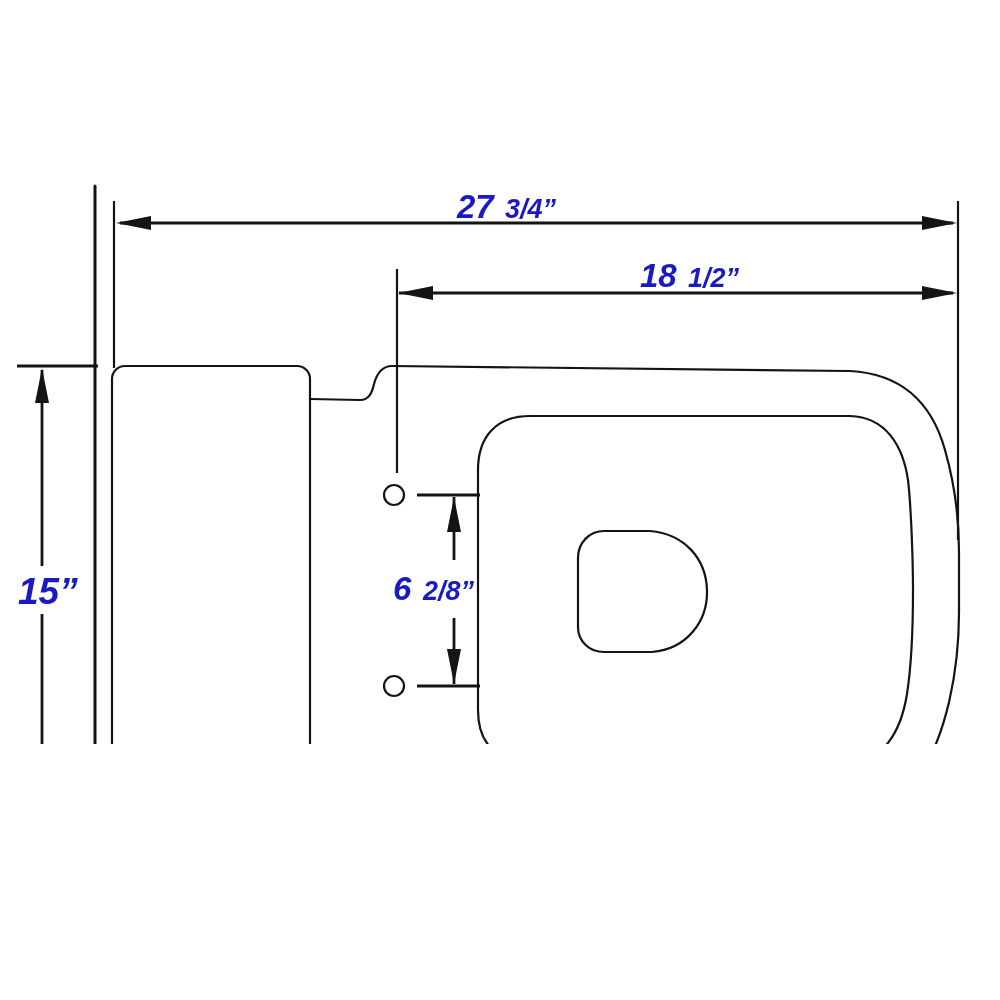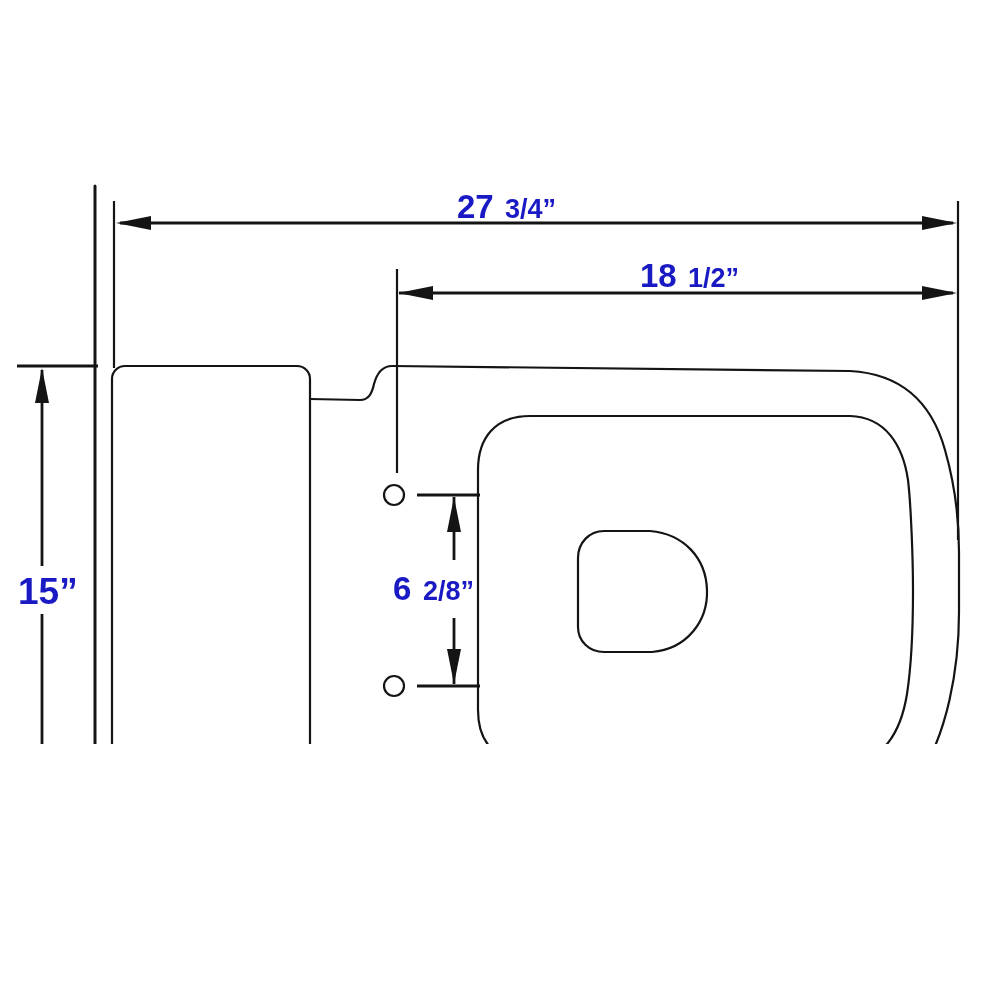--- a/index.html
+++ b/index.html
@@ -7,20 +7,21 @@
     padding: 0;
     background: #ffffff;
     font-family: "Liberation Sans", sans-serif;
   }
   #stage {
     position: relative;
     width: 1000px;
     height: 744px;
     background: var(--bg, #ffffff);
     overflow: hidden;
+    font-style: italic;
   }
   svg { display: block; }
   .outline {
     fill: none;
     stroke: var(--line, #141414);
     stroke-width: 2.2;
     stroke-linecap: round;
     stroke-linejoin: round;
   }
   .thick {

